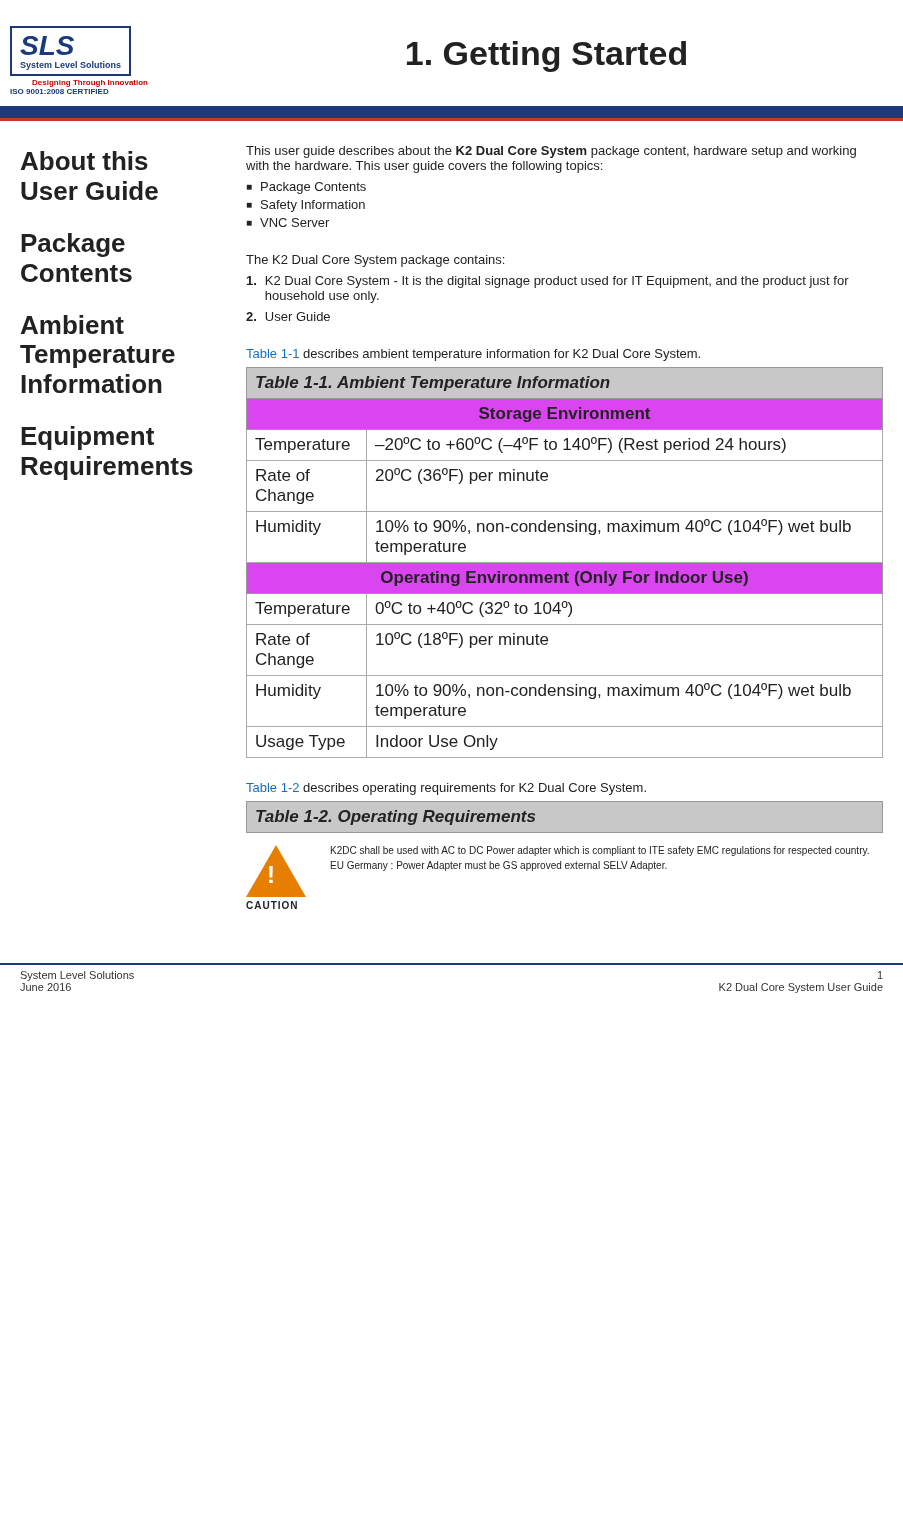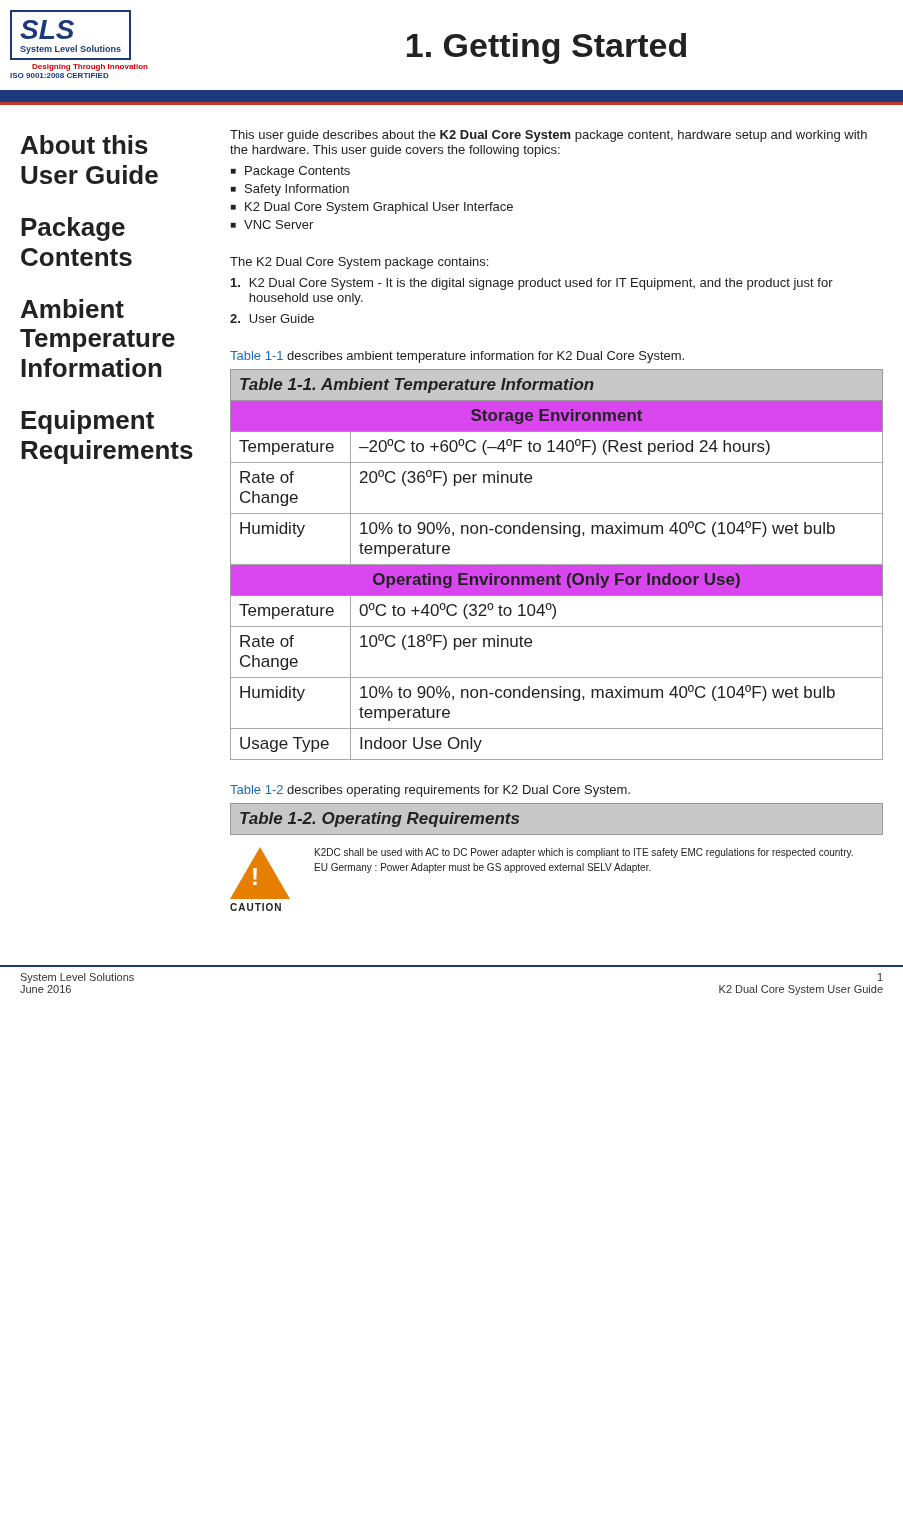--- a/index.html
+++ b/index.html
@@ -15,20 +15,21 @@
     
     .header {
       display: flex;
       align-items: center;
       padding: 10px 20px 10px 10px;
       border-bottom: 4px solid #1a3a7c;
     }
     .logo-area {
       width: 180px;
       flex-shrink: 0;
+      margin-top: 16px;
     }
     .logo-box {
       border: 2px solid #1a3a7c;
       padding: 4px 8px;
       display: inline-block;
     }
     .logo-sls {
       font-size: 28px;
       font-weight: 900;
       color: #1a3a7c;
@@ -80,20 +81,21 @@
     }
     .left-col {
       width: 210px;
       flex-shrink: 0;
       padding-right: 20px;
       padding-top: 4px;
     }
     .right-col {
       flex: 1;
       padding-top: 4px;
+      margin-left: 16px;
     }
 
     
     .section-heading {
       font-size: 26px;
       font-weight: bold;
       color: #222;
       line-height: 1.15;
       margin-bottom: 10px;
       margin-top: 22px;
@@ -283,23 +285,20 @@
     <div class="section-block">
       <p class="intro-text">
         <span>This user guide describes about the </span><strong>K2 Dual Core System</strong><span> package content, hardware setup and working with the hardware. This user guide covers the following topics:</span>
       </p>
       <ul class="bullet-list">
         <li>
             <span>Package Contents</span>
           </li>
         <li>
             <span>Safety Information</span>
-          </li>
-        <li>
-            <span>K2 Dual Core System Graphical User Interface</span>
           </li>
         <li>
             <span>VNC Server</span>
           </li>
       </ul>
     </div>
 
     <div class="section-block">
       <p class="intro-text">The K2 Dual Core System package contains:</p>
       <ol class="numbered-list">

